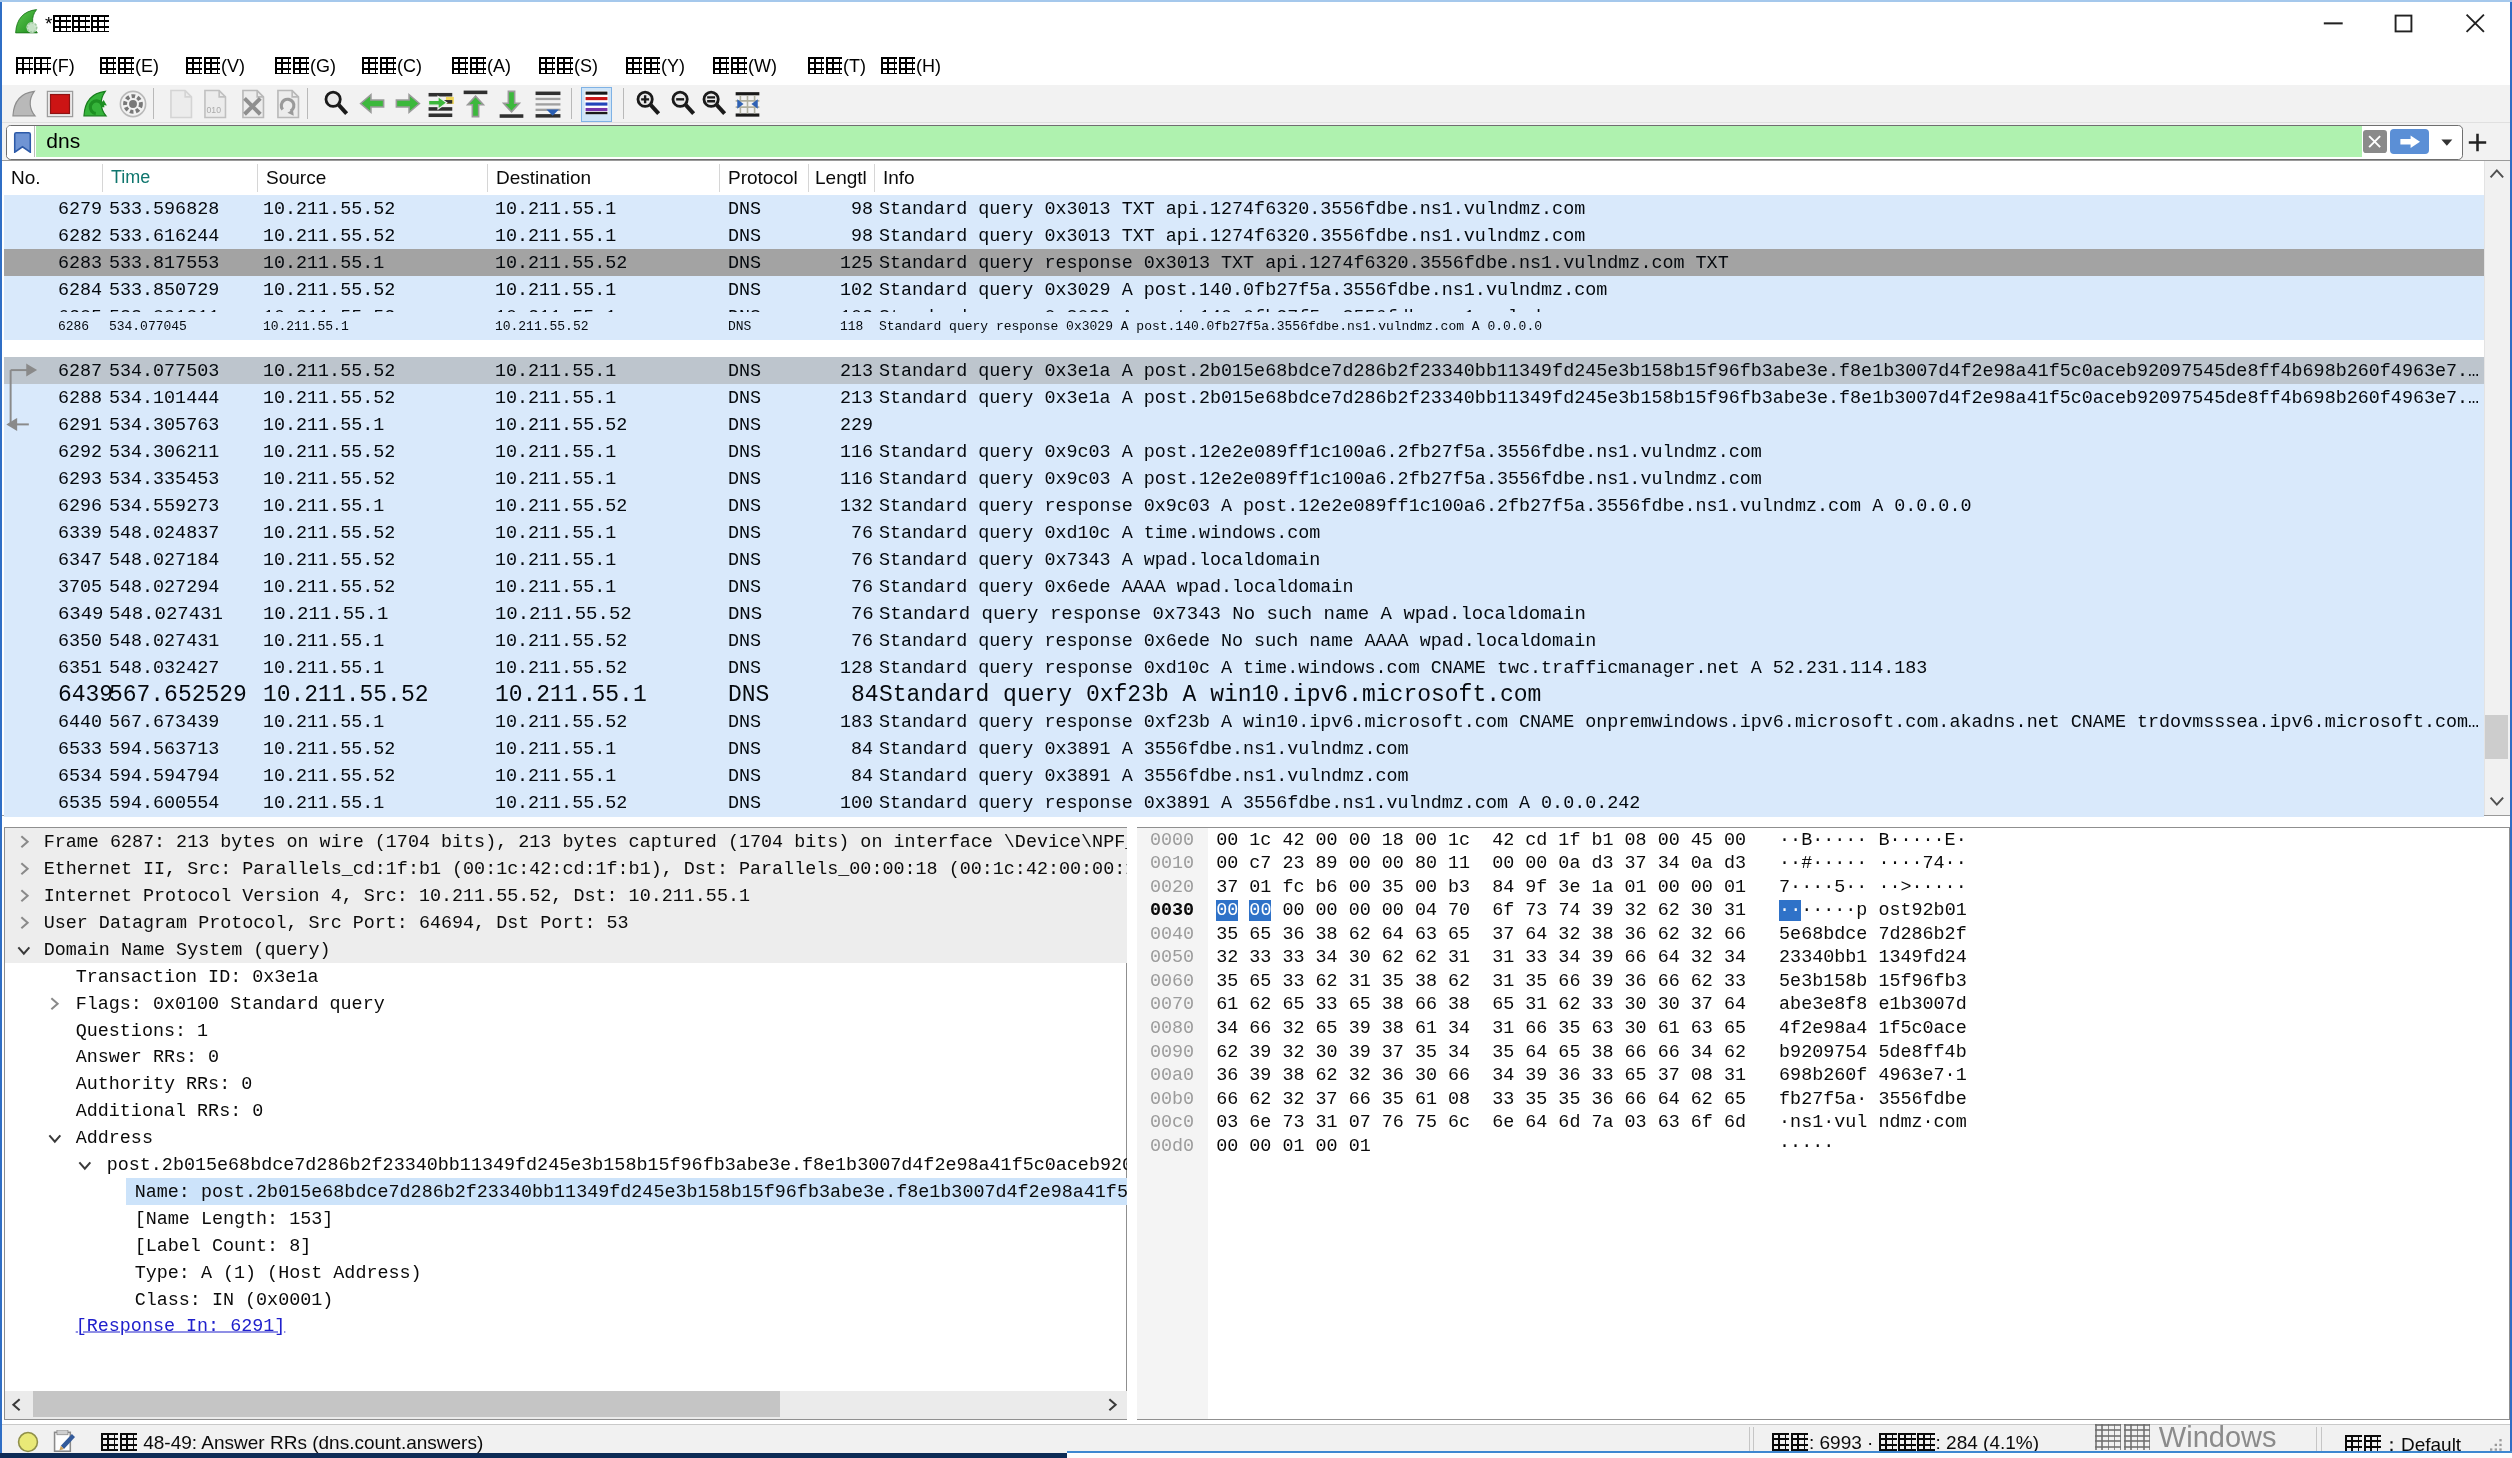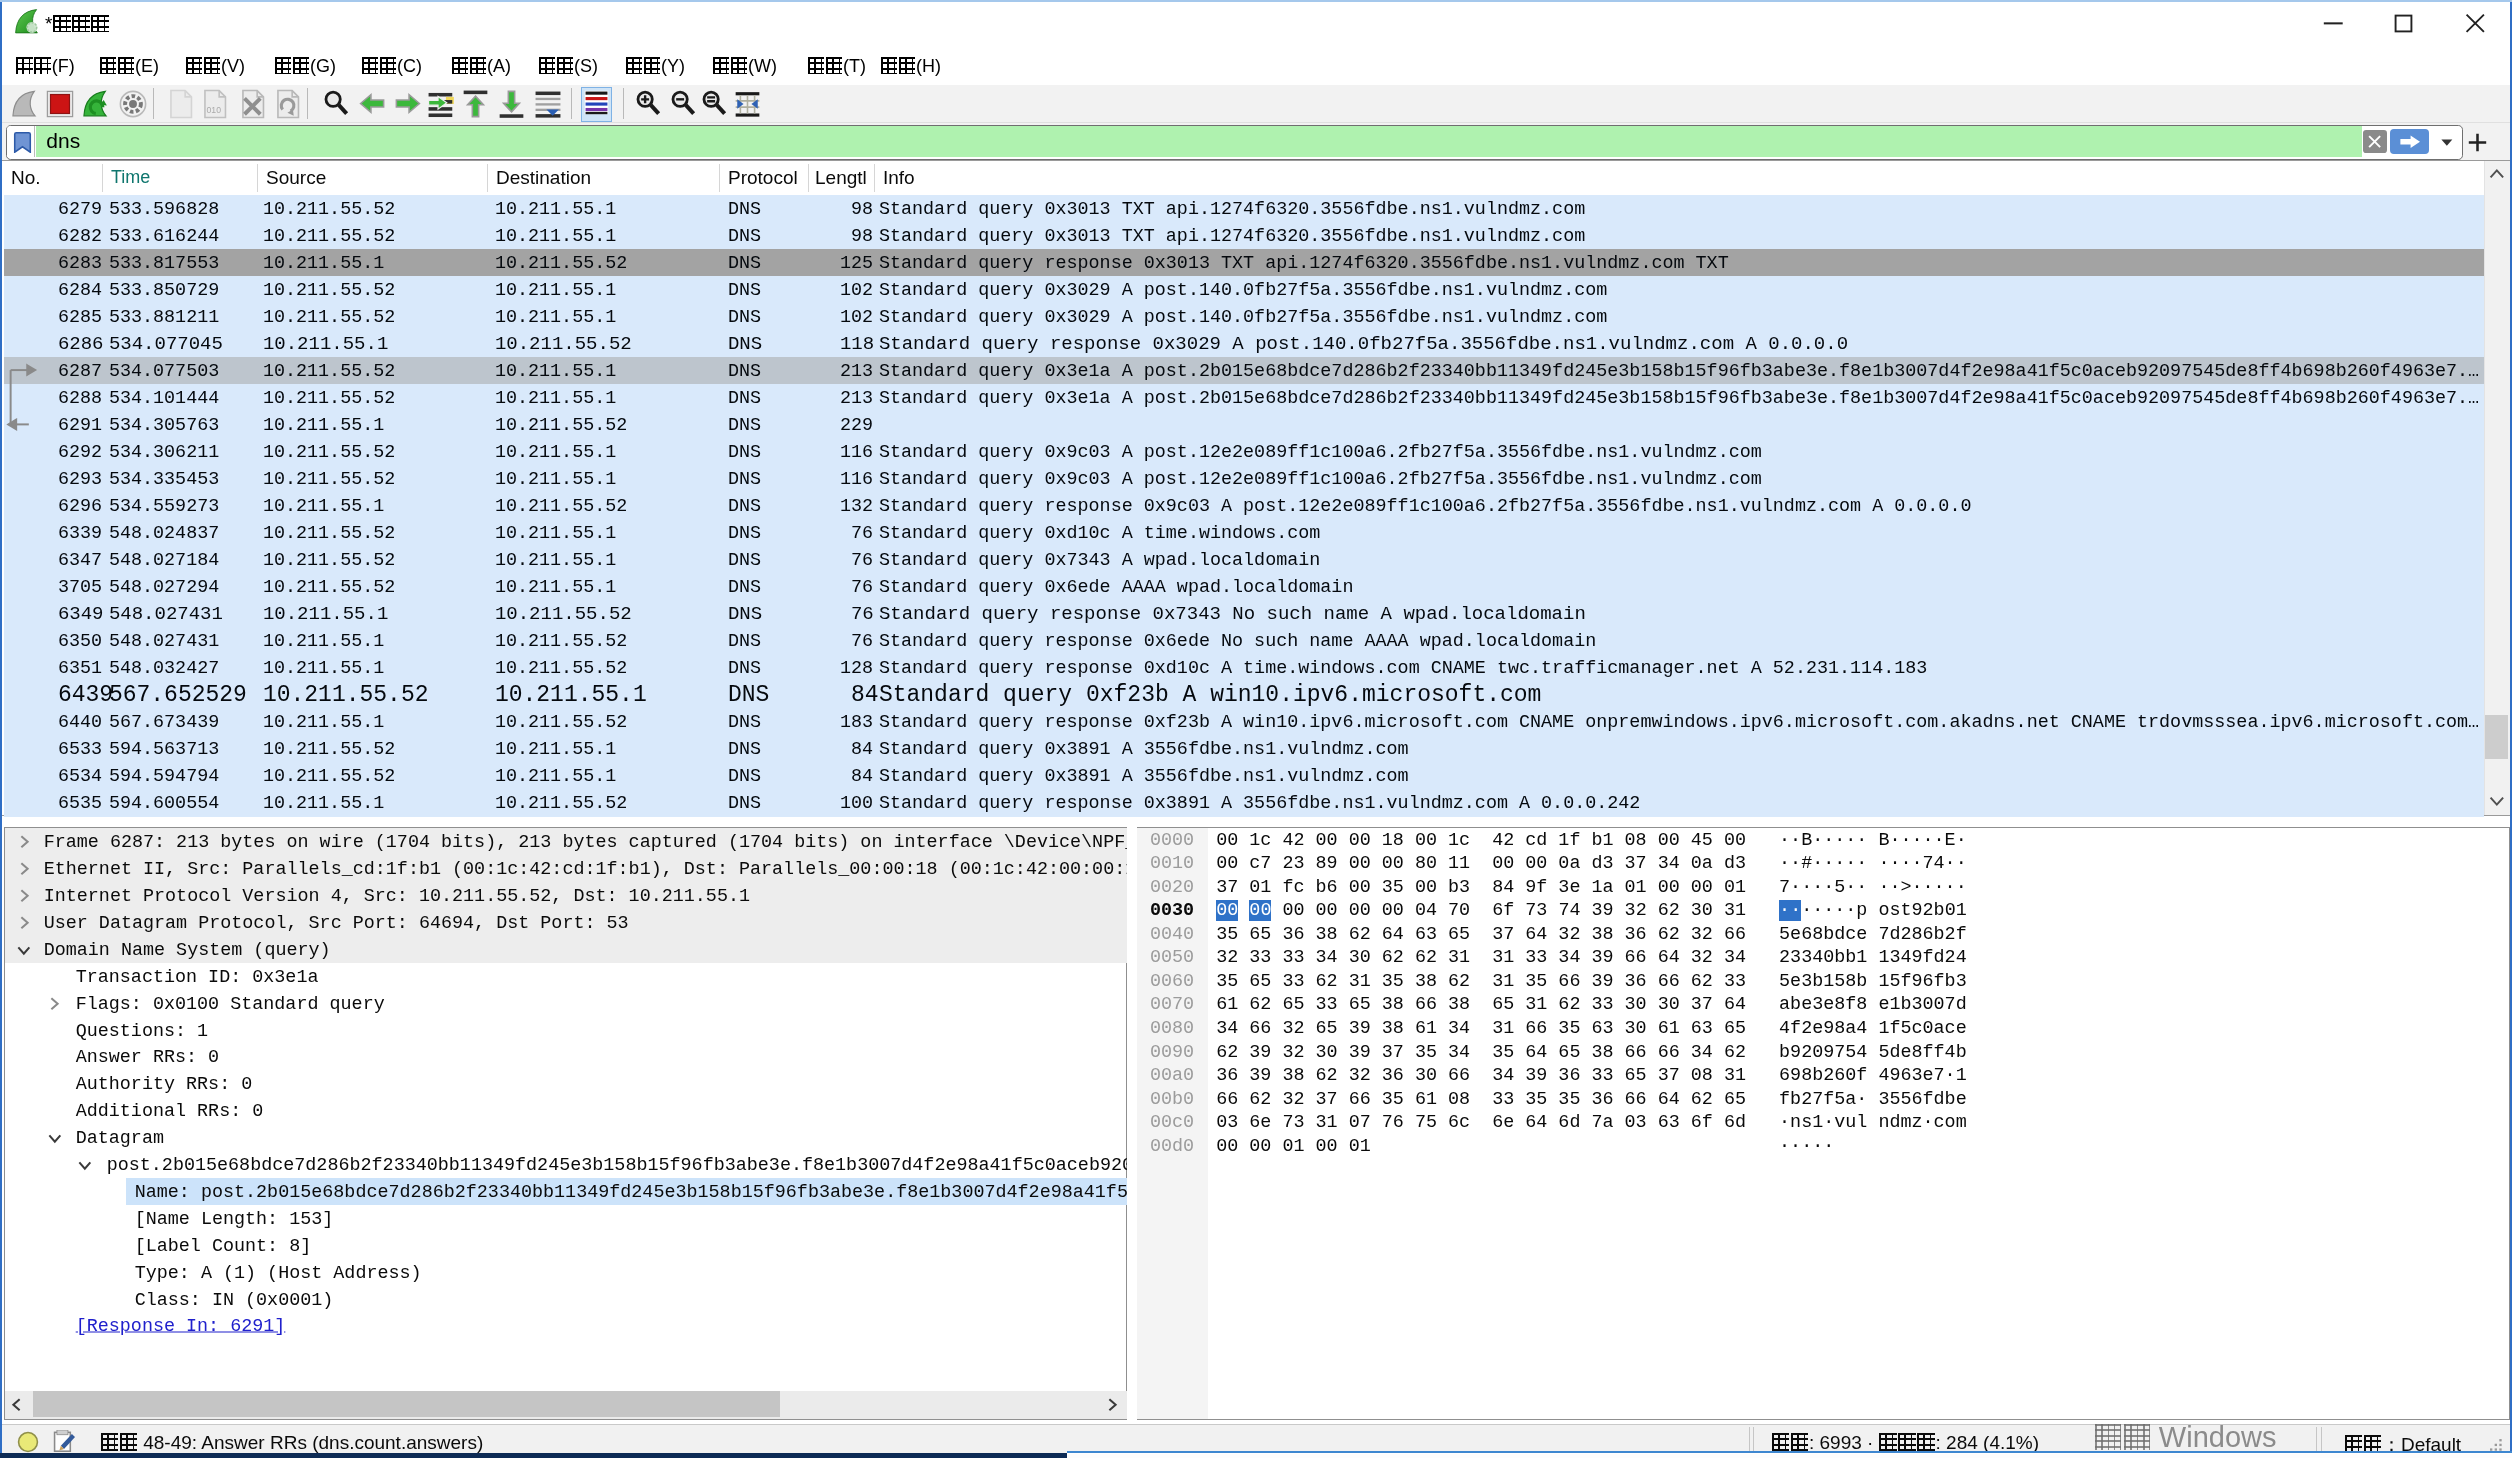--- a/index.html
+++ b/index.html
@@ -237,21 +237,21 @@
   </div>
 <div class="row mono" style="top:303px;background:#d9e9fb;font-size:18.4px;color:#05090e">
     <span style="left:54px">6285</span>
     <span style="left:105px">533.881211</span>
     <span style="left:259px">10.211.55.52</span>
     <span style="left:491px">10.211.55.1</span>
     <span style="left:724px">DNS</span>
     <span style="left:836px">102</span>
     <span style="left:875px">Standard query 0x3029 A post.140.0fb27f5a.3556fdbe.ns1.vulndmz.com</span>
   </div>
-<div class="row mono" style="top:330px;background:#d9e9fb;font-size:19px;color:#05090e">
+<div class="row mono" style="top:312px;background:#d9e9fb;font-size:13px;color:#05090e">
     <span style="left:54px">6286</span>
     <span style="left:105px">534.077045</span>
     <span style="left:259px">10.211.55.1</span>
     <span style="left:491px">10.211.55.52</span>
     <span style="left:724px">DNS</span>
     <span style="left:836px">118</span>
     <span style="left:875px">Standard query response 0x3029 A post.140.0fb27f5a.3556fdbe.ns1.vulndmz.com A 0.0.0.0</span>
   </div>
 <div class="row mono" style="top:357px;background:#bdc5cd;font-size:18.4px;color:#05090e">
     <span style="left:54px">6287</span>
@@ -472,21 +472,21 @@
 <div class="drow" style="top:1070px">
     <span style="left:71px;">Authority RRs: 0</span>
   </div>
 <div class="drow" style="top:1097px">
     <span style="left:71px;">Additional RRs: 0</span>
   </div>
 <div class="drow" style="top:1124px">
     <svg style="position:absolute;left:42px;top:8.7px" width="15.7" height="11" viewBox="0 0 20 14">
       <path d="M3 3 L10 11 L17 3" fill="none" stroke="#3a3a3a" stroke-width="2.6"></path>
     </svg>
-    <span style="left:71px;">Datagram</span>
+    <span style="left:71px;">Address</span>
   </div>
 <div class="drow" style="top:1151px">
     <svg style="position:absolute;left:72px;top:8.7px" width="15.7" height="11" viewBox="0 0 20 14">
       <path d="M3 3 L10 11 L17 3" fill="none" stroke="#3a3a3a" stroke-width="2.6"></path>
     </svg>
     <span style="left:102px;">post.2b015e68bdce7d286b2f23340bb11349fd245e3b158b15f96fb3abe3e.f8e1b3007d4f2e98a41f5c0aceb9209</span>
   </div>
 <div class="drow" style="top:1178px">
     <div style="position:absolute;left:121px;top:0;right:0;height:100%;background:#cce3fa"></div>
     <span style="left:130px;">Name: post.2b015e68bdce7d286b2f23340bb11349fd245e3b158b15f96fb3abe3e.f8e1b3007d4f2e98a41f5c</span>

